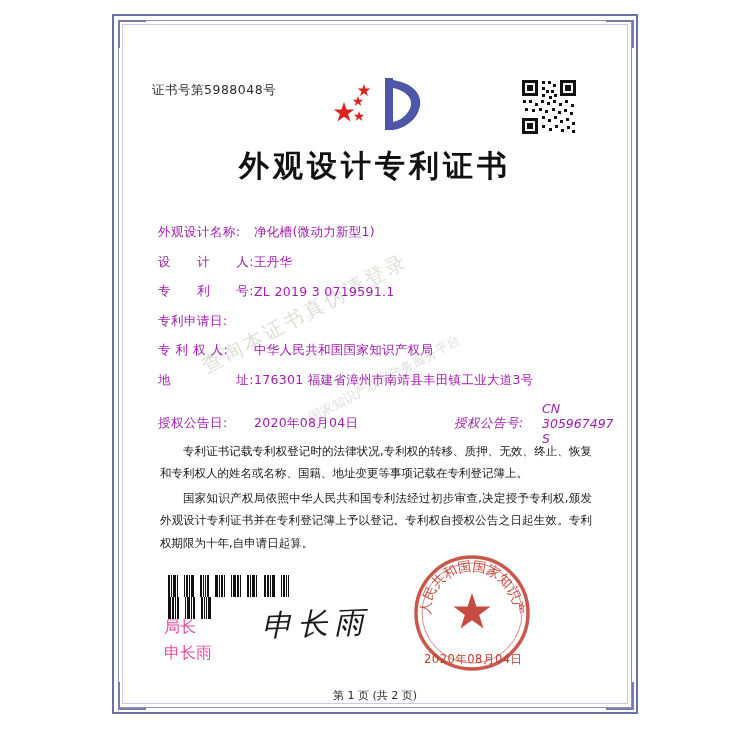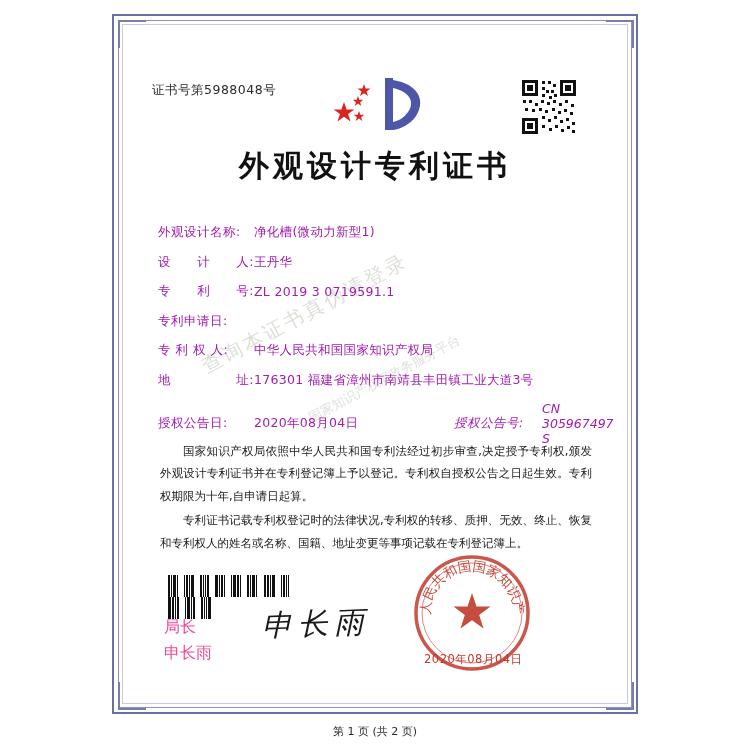--- a/index.html
+++ b/index.html
@@ -203,21 +203,20 @@
     letter-spacing: 0.5px;
   }
   .page-num {
     position: absolute;
     left: 0;
     top: 688px;
     width: 750px;
     text-align: center;
     font-size: 11px;
     color: #2b2b2b;
-    margin-top: 36px;
   }
   .footnote {
     position: absolute;
     left: 0;
     top: 718px;
     width: 750px;
     text-align: center;
     font-size: 11.5px;
     color: #111;
     letter-spacing: 1px;
@@ -371,22 +370,22 @@
     </div>
     <div class="field-row dual">
       <div class="field-label">授权公告日:</div>
       <div class="field-value">2020年08月04日</div>
       <div class="field-label2">授权公告号:</div>
       <div class="field-value2">CN 305967497 S</div>
     </div>
   </div>
 
   <div class="paras">
+    <p>专利证书记载专利权登记时的法律状况,专利权的转移、质押、无效、终止、恢复和专利权人的姓名或名称、国籍、地址变更等事项记载在专利登记簿上。</p>
     <p>国家知识产权局依照中华人民共和国专利法经过初步审查,决定授予专利权,颁发外观设计专利证书并在专利登记簿上予以登记。专利权自授权公告之日起生效。专利权期限为十年,自申请日起算。</p>
-    <p>专利证书记载专利权登记时的法律状况,专利权的转移、质押、无效、终止、恢复和专利权人的姓名或名称、国籍、地址变更等事项记载在专利登记簿上。</p>
   </div>
 
   <div class="barcode">
     <span style="width:2px"></span><span style="width:1px"></span><span style="width:3px"></span><span style="width:1px"></span>
     <span style="width:1px"></span><span style="width:2px"></span><span style="width:1px"></span><span style="width:3px"></span>
     <span style="width:2px"></span><span style="width:1px"></span><span style="width:1px"></span><span style="width:2px"></span>
     <span style="width:3px"></span><span style="width:1px"></span><span style="width:2px"></span><span style="width:1px"></span>
     <span style="width:1px"></span><span style="width:3px"></span><span style="width:2px"></span><span style="width:1px"></span>
     <span style="width:2px"></span><span style="width:1px"></span><span style="width:3px"></span><span style="width:1px"></span>
     <span style="width:2px"></span><span style="width:2px"></span><span style="width:1px"></span><span style="width:3px"></span>

